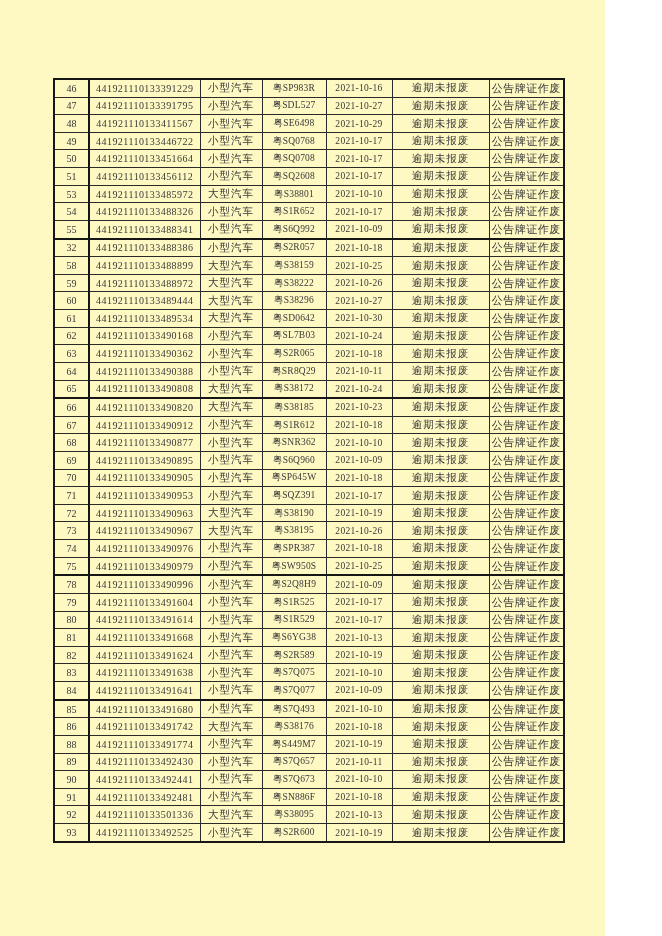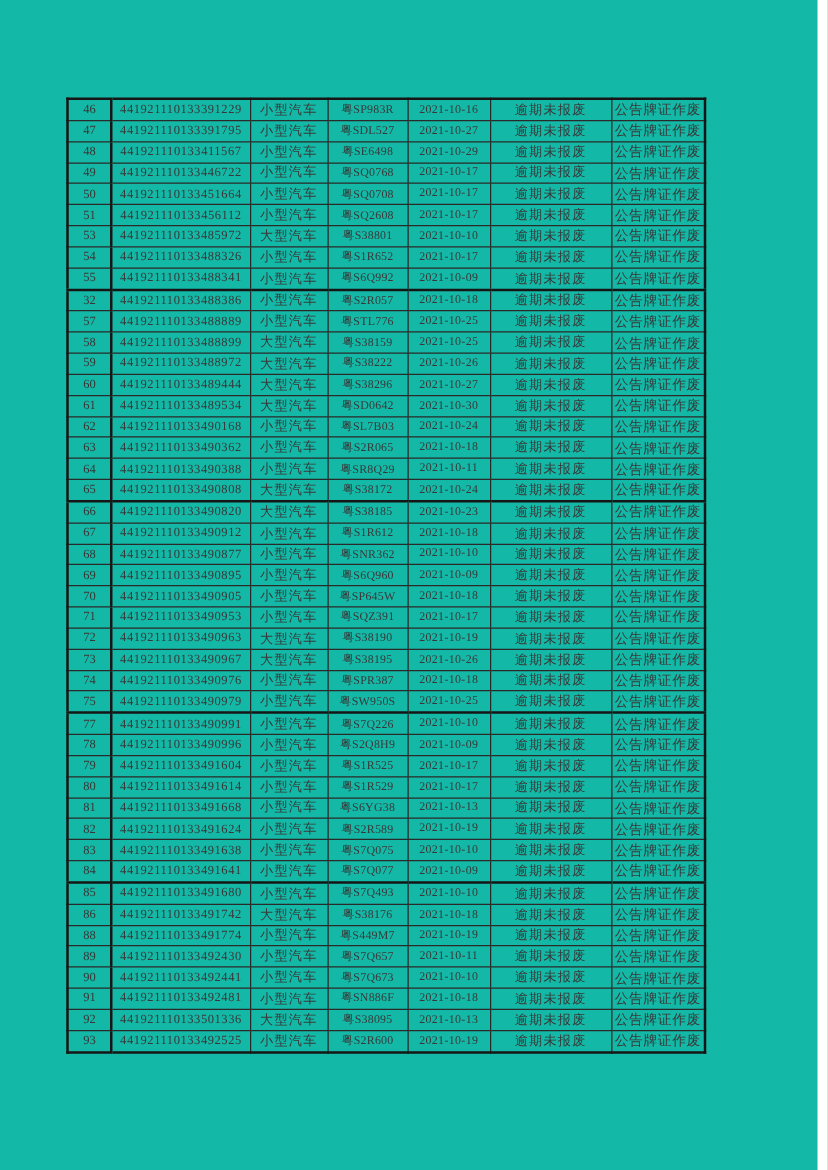--- a/index.html
+++ b/index.html
@@ -2,23 +2,23 @@
 <html><head>
 <meta charset="utf-8">
 <style>
   html, body {
     margin: 0;
     padding: 0;
     background: #ffffff;
   }
   .page {
     position: relative;
-    width: 654px;
+    width: 605px;
     height: 936px;
-    background: #14b8a6;
+    background: #fef9c3;
     overflow: hidden;
     font-family: "Liberation Serif", "DejaVu Serif", serif;
     color: #383838;
   }
   table.notice-table {
     position: absolute;
     left: 53px;
     top: 78px;
     width: 510px;
     height: 765px;
@@ -169,29 +169,20 @@
         <tr>
           <td class="c-num">32</td>
           <td class="c-id">441921110133488386</td>
           <td class="c-cn">小型汽车</td>
           <td class="c-plate">粤S2R057</td>
           <td class="c-date">2021-10-18</td>
           <td class="c-cn c-status">逾期未报废</td>
           <td class="c-action">公告牌证作废</td>
         </tr>
         <tr>
-          <td class="c-num">57</td>
-          <td class="c-id">441921110133488889</td>
-          <td class="c-cn">小型汽车</td>
-          <td class="c-plate">粤STL776</td>
-          <td class="c-date">2021-10-25</td>
-          <td class="c-cn c-status">逾期未报废</td>
-          <td class="c-action">公告牌证作废</td>
-        </tr>
-        <tr>
           <td class="c-num">58</td>
           <td class="c-id">441921110133488899</td>
           <td class="c-cn">大型汽车</td>
           <td class="c-plate">粤S38159</td>
           <td class="c-date">2021-10-25</td>
           <td class="c-cn c-status">逾期未报废</td>
           <td class="c-action">公告牌证作废</td>
         </tr>
         <tr>
           <td class="c-num">59</td>
@@ -336,29 +327,20 @@
           <td class="c-date">2021-10-18</td>
           <td class="c-cn c-status">逾期未报废</td>
           <td class="c-action">公告牌证作废</td>
         </tr>
         <tr class="thick">
           <td class="c-num">75</td>
           <td class="c-id">441921110133490979</td>
           <td class="c-cn">小型汽车</td>
           <td class="c-plate">粤SW950S</td>
           <td class="c-date">2021-10-25</td>
-          <td class="c-cn c-status">逾期未报废</td>
-          <td class="c-action">公告牌证作废</td>
-        </tr>
-        <tr>
-          <td class="c-num">77</td>
-          <td class="c-id">441921110133490991</td>
-          <td class="c-cn">小型汽车</td>
-          <td class="c-plate">粤S7Q226</td>
-          <td class="c-date">2021-10-10</td>
           <td class="c-cn c-status">逾期未报废</td>
           <td class="c-action">公告牌证作废</td>
         </tr>
         <tr>
           <td class="c-num">78</td>
           <td class="c-id">441921110133490996</td>
           <td class="c-cn">小型汽车</td>
           <td class="c-plate">粤S2Q8H9</td>
           <td class="c-date">2021-10-09</td>
           <td class="c-cn c-status">逾期未报废</td>

